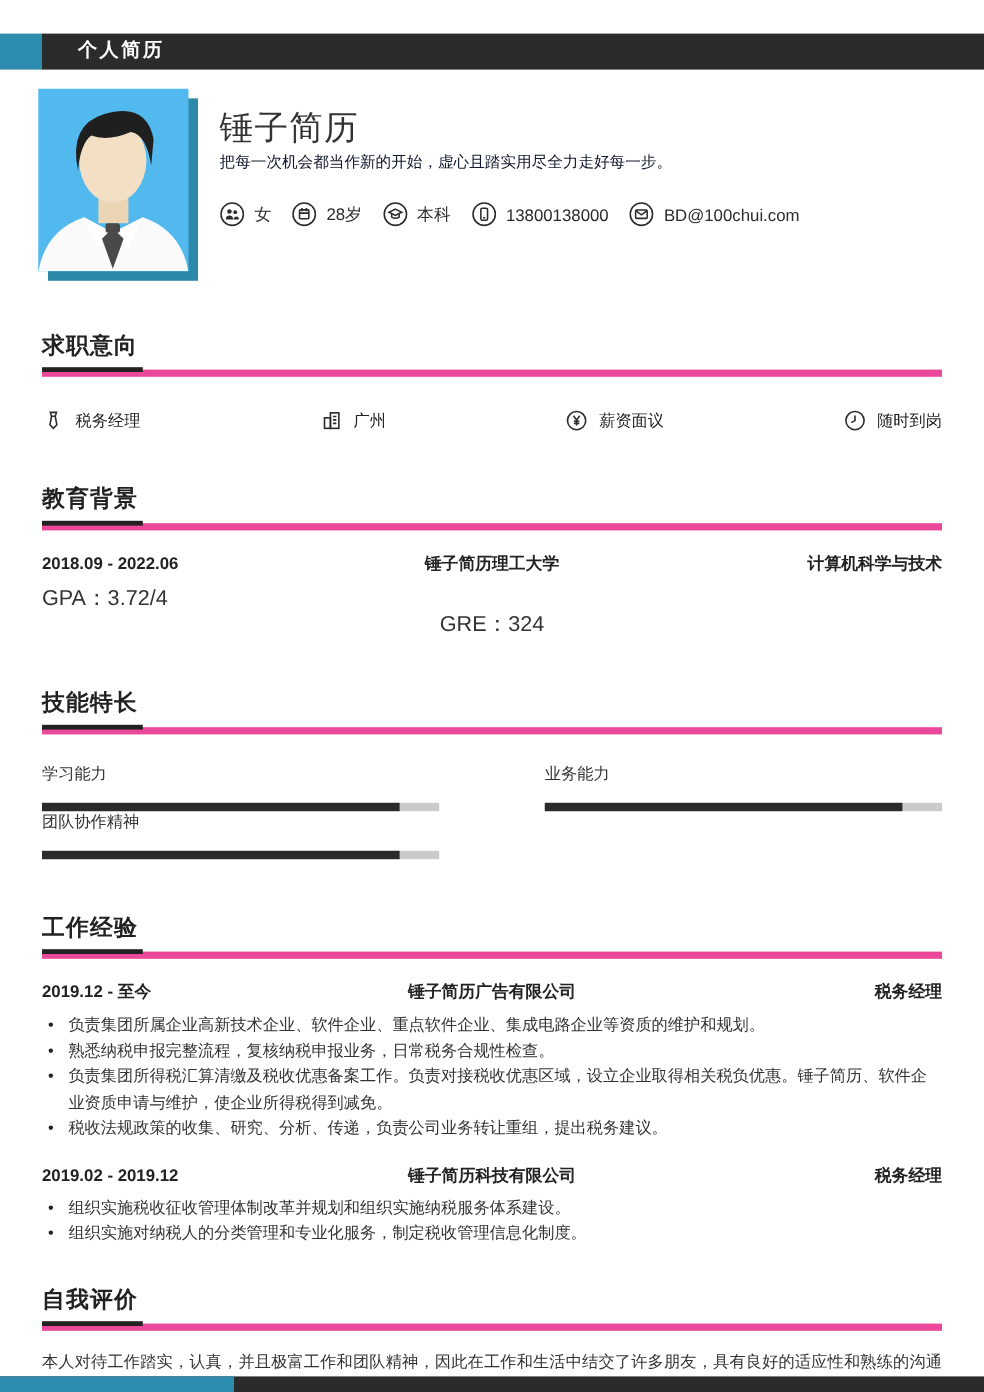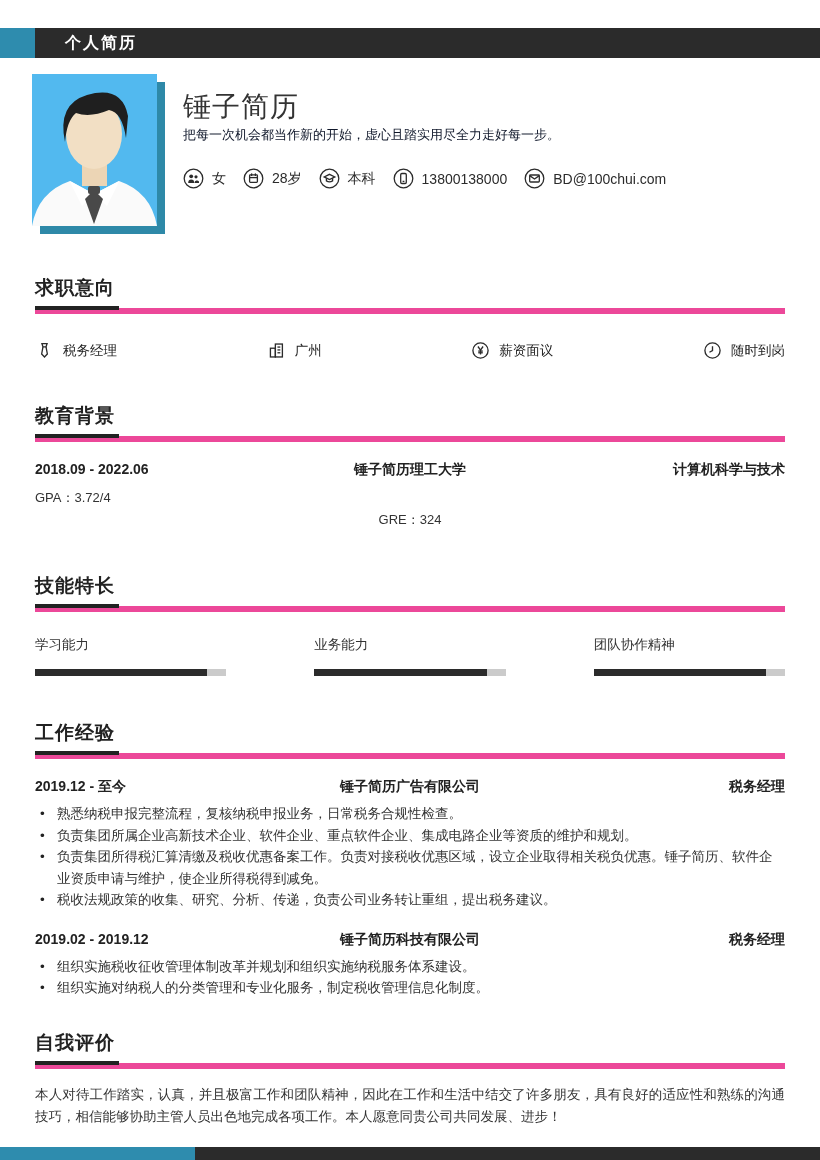--- a/index.html
+++ b/index.html
@@ -39,25 +39,25 @@
   .intent-row { display:flex; justify-content:space-between; align-items:center; margin-top:27px; }
   .intent-item { display:flex; align-items:center; font-size:13.5px; color:#222; }
   .intent-item .ic { margin-right:9px; display:flex; }
 
   
   .sec-education { margin-top:43px; }
   .entry-head { display:flex; margin-top:19px; align-items:flex-start; }
   .entry-head .left { flex:1; font-weight:bold; font-size:14px; color:#222; }
   .entry-head .mid { flex:1.4; font-weight:bold; font-size:14px; color:#222; text-align:center; }
   .entry-head .right { flex:1; font-weight:bold; font-size:14px; color:#222; text-align:right;font-family:Liberation Serif, serif; }
-  .edu-detail { font-size:13px; color:#333; line-height:22px; margin-top:8px; }
+  .edu-detail { font-size:18px; color:#333; line-height:22px; margin-top:8px; }
 
   
   .sec-skills { margin-top:42px; }
-  .skills-grid { display:grid; grid-template-columns:repeat(3,1fr); column-gap:88px; margin-top:24px; }
+  .skills-grid { display:grid; grid-template-columns:repeat(2,1fr); column-gap:88px; margin-top:24px; }
   .skill-label { font-size:13.5px; color:#333; }
   .skill-bar { margin-top:15px; height:7px; background:#cbcbcb; }
   .skill-fill { height:100%; background:#2b2b2b; }
 
   
   .sec-experience { margin-top:44px; }
   .bullets { list-style:none; margin-top:7px; }
   .bullets li { position:relative; padding-left:22px; font-size:13.5px; line-height:21.5px; color:#333; }
   .bullets li::before { content:"•"; position:absolute; left:5px; top:0; color:#222; }
   .exp2 .entry-head { margin-top:20px; }
@@ -257,22 +257,22 @@
       <div class="thick"></div>
     </div>
 
     <div class="exp1">
       <div class="entry-head" style="">
         <div class="left">2019.12 - 至今</div>
         <div class="mid">锤子简历广告有限公司</div>
         <div class="right">税务经理</div>
       </div>
       <ul class="bullets">
+        <li>负责集团所属企业高新技术企业、软件企业、重点软件企业、集成电路企业等资质的维护和规划。</li>
         <li>熟悉纳税申报完整流程，复核纳税申报业务，日常税务合规性检查。</li>
-        <li>负责集团所属企业高新技术企业、软件企业、重点软件企业、集成电路企业等资质的维护和规划。</li>
         <li>负责集团所得税汇算清缴及税收优惠备案工作。负责对接税收优惠区域，设立企业取得相关税负优惠。锤子简历、软件企业资质申请与维护，使企业所得税得到减免。</li>
         <li>税收法规政策的收集、研究、分析、传递，负责公司业务转让重组，提出税务建议。</li>
       </ul>
     </div>
 
     <div class="exp2">
       <div class="entry-head">
         <div class="left">2019.02 - 2019.12</div>
         <div class="mid">锤子简历科技有限公司</div>
         <div class="right">税务经理</div>

